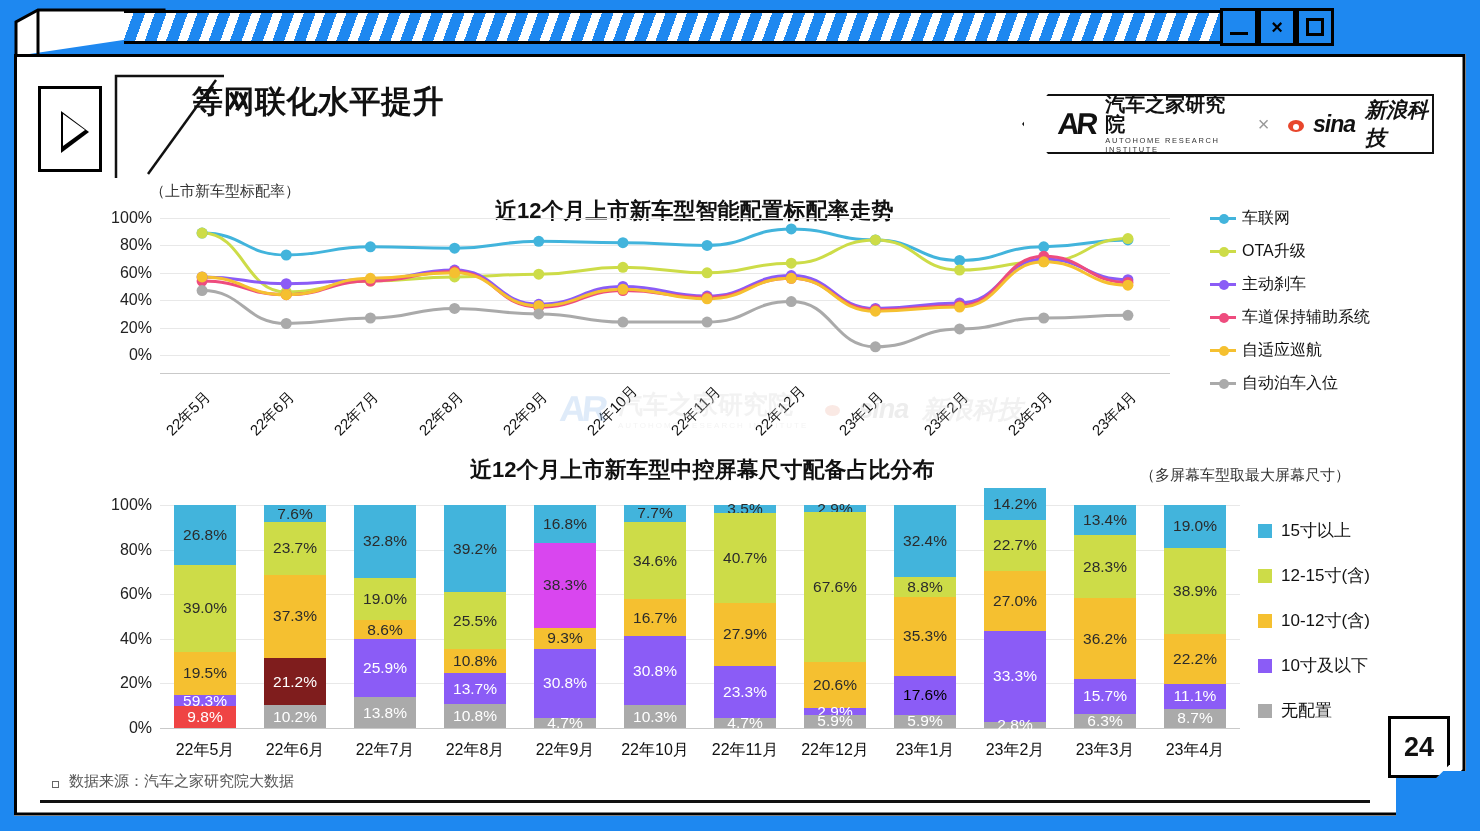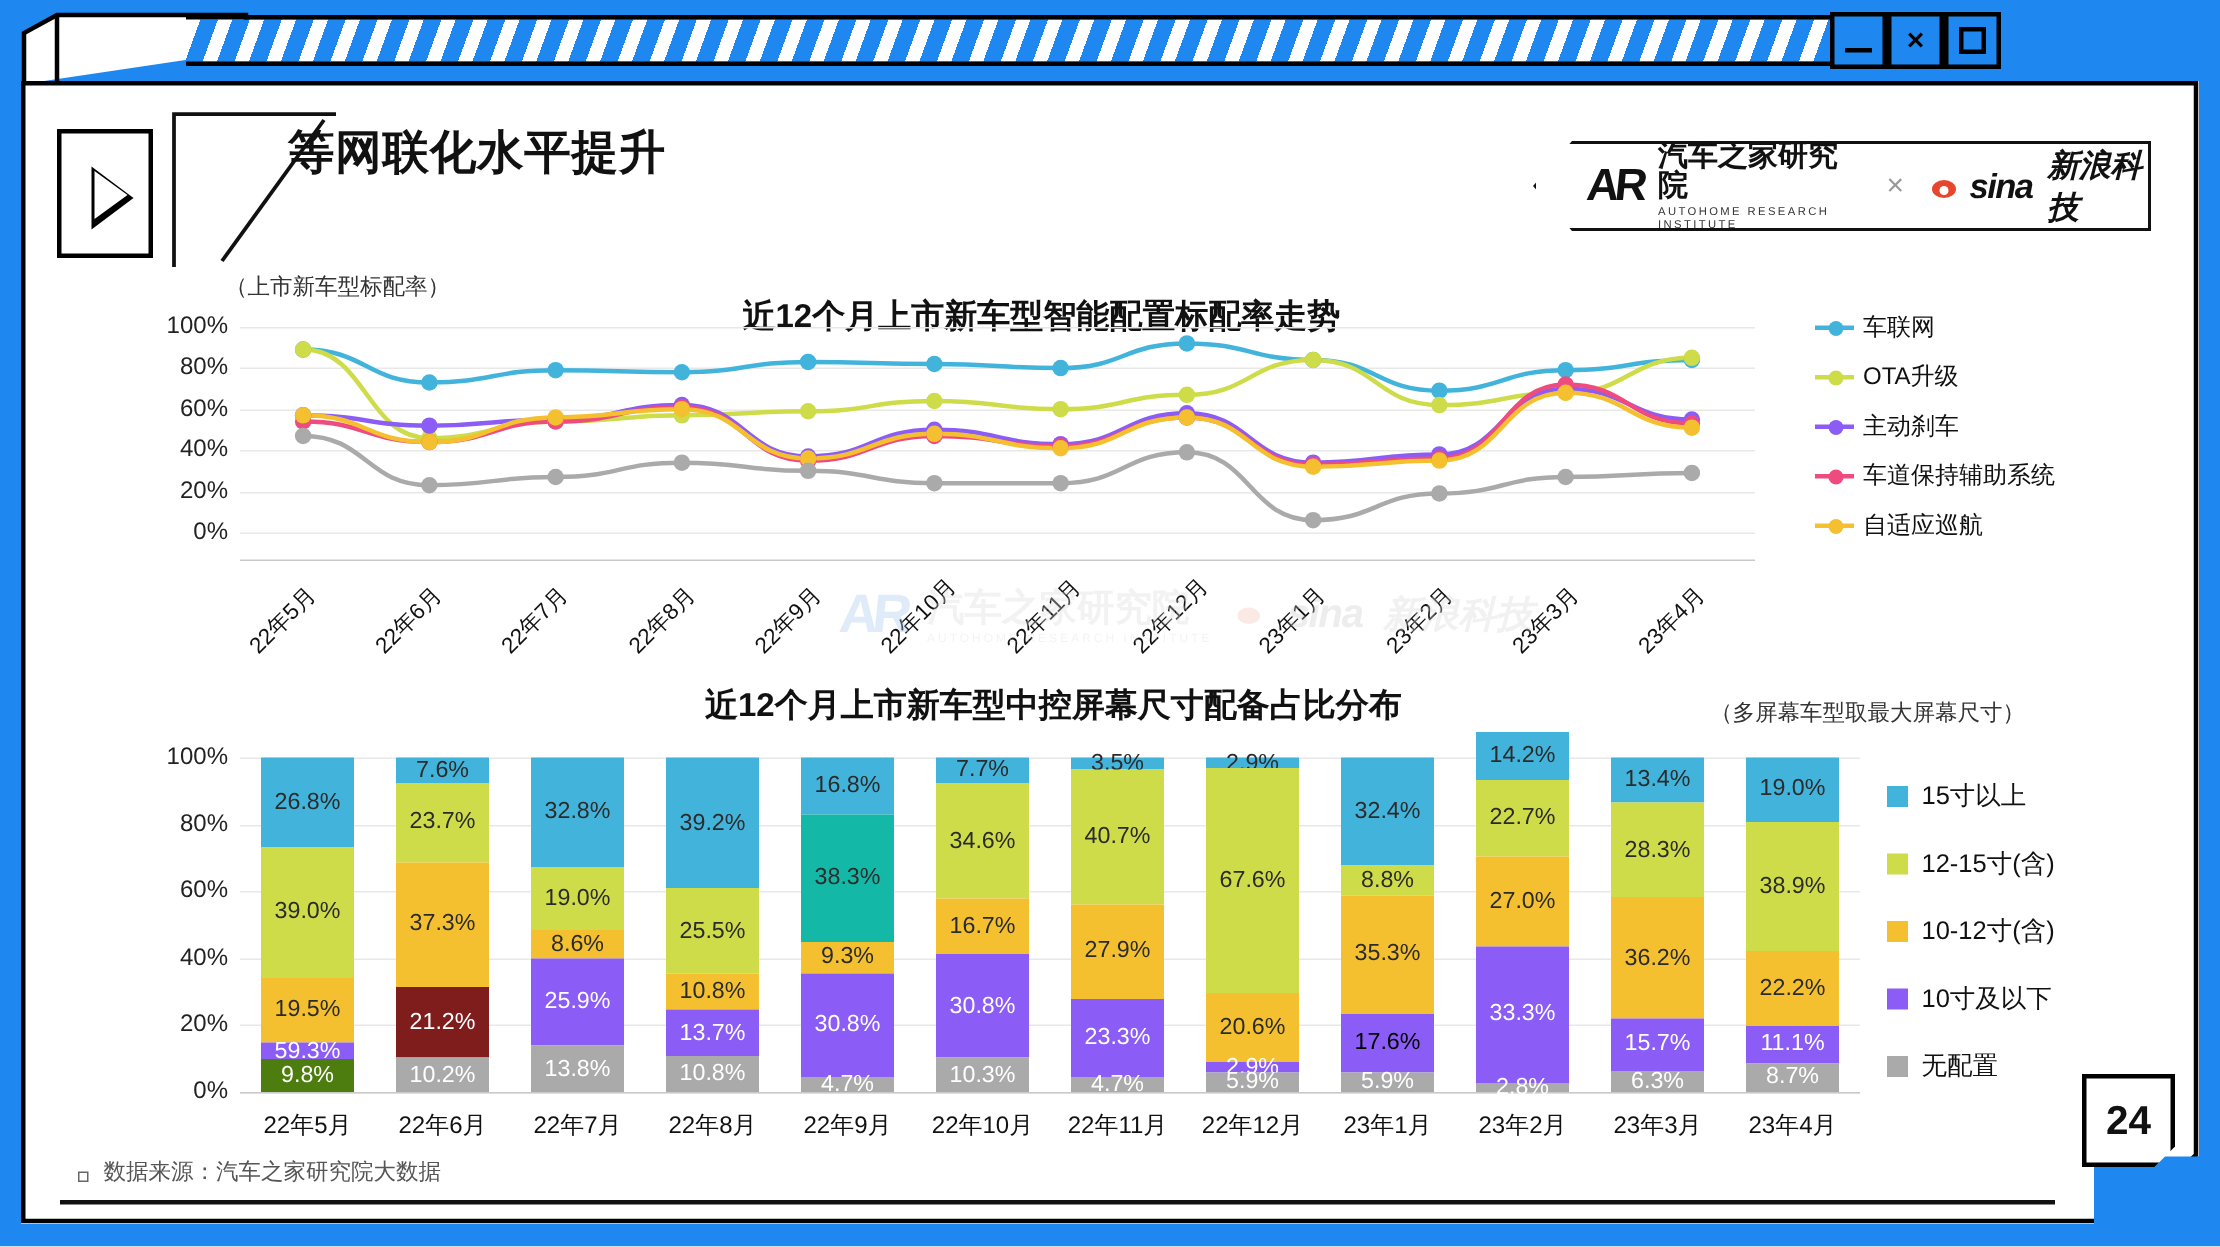--- a/index.html
+++ b/index.html
@@ -363,20 +363,26 @@
             <i class="leg-dot" style="background:#EE4C7E"></i>
           </span>
           <span class="leg-text">车道保持辅助系统</span>
         </div>
         <div class="leg-row">
           <span class="leg-line" style="background:#F5C030">
             <i class="leg-dot" style="background:#F5C030"></i>
           </span>
           <span class="leg-text">自适应巡航</span>
         </div>
+        <div class="leg-row">
+          <span class="leg-line" style="background:#AAAAAA">
+            <i class="leg-dot" style="background:#AAAAAA"></i>
+          </span>
+          <span class="leg-text">自动泊车入位</span>
+        </div>
       </div>
   </div>
 
   <div id="bar-title">近12个月上市新车型中控屏幕尺寸配备占比分布</div>
   <div id="bar-note">（多屏幕车型取最大屏幕尺寸）</div>
   <div id="bar-chart-wrap">
     <div class="plot" id="bar-plot">
         <div class="gridline" style="top: 223px;"></div>
         <div class="ytick" style="top: 223px;">0%</div>
         <div class="gridline" style="top: 178.4px;"></div>
@@ -396,21 +402,21 @@
           </div>
           <div class="seg" style="height: 86.97px; background: rgb(205, 220, 72);">
             <span style="color: rgb(43, 43, 43);">39.0%</span>
           </div>
           <div class="seg" style="height: 43.485px; background: rgb(245, 192, 48);">
             <span style="color: rgb(43, 43, 43);">19.5%</span>
           </div>
           <div class="seg" style="height: 10.927px; background: rgb(139, 92, 246);">
             <span style="color: rgb(255, 255, 255);">59.3%</span>
           </div>
-          <div class="seg" style="height: 21.854px; background: #4d7c0f;">
+          <div class="seg" style="height: 21.854px; background: #ef4444;">
             <span style="color: rgb(255, 255, 255);">9.8%</span>
           </div>
           <div class="bxtick">22年5月</div>
         </div>
         <div class="bar-col" style="left: 104px;">
           <div class="seg" style="height: 16.948px; background: rgb(66, 180, 220);">
             <span style="color: rgb(43, 43, 43);">7.6%</span>
           </div>
           <div class="seg" style="height: 52.851px; background: rgb(205, 220, 72);">
             <span style="color: rgb(43, 43, 43);">23.7%</span>
@@ -459,21 +465,21 @@
           </div>
           <div class="seg" style="height: 24.084px; background: rgb(170, 170, 170);">
             <span style="color: rgb(255, 255, 255);">10.8%</span>
           </div>
           <div class="bxtick">22年8月</div>
         </div>
         <div class="bar-col" style="left: 374px;">
           <div class="seg" style="height: 37.464px; background: rgb(66, 180, 220);">
             <span style="color: rgb(43, 43, 43);">16.8%</span>
           </div>
-          <div class="seg" style="height: 85.409px; background: #14b8a6;">
+          <div class="seg" style="height: 85.409px; background: #d946ef;">
             <span style="color: rgb(43, 43, 43);">38.3%</span>
           </div>
           <div class="seg" style="height: 20.739px; background: rgb(245, 192, 48);">
             <span style="color: rgb(43, 43, 43);">9.3%</span>
           </div>
           <div class="seg" style="height: 68.684px; background: rgb(139, 92, 246);">
             <span style="color: rgb(255, 255, 255);">30.8%</span>
           </div>
           <div class="seg" style="height: 10.481px; background: rgb(170, 170, 170);">
             <span style="color: rgb(255, 255, 255);">4.7%</span>

